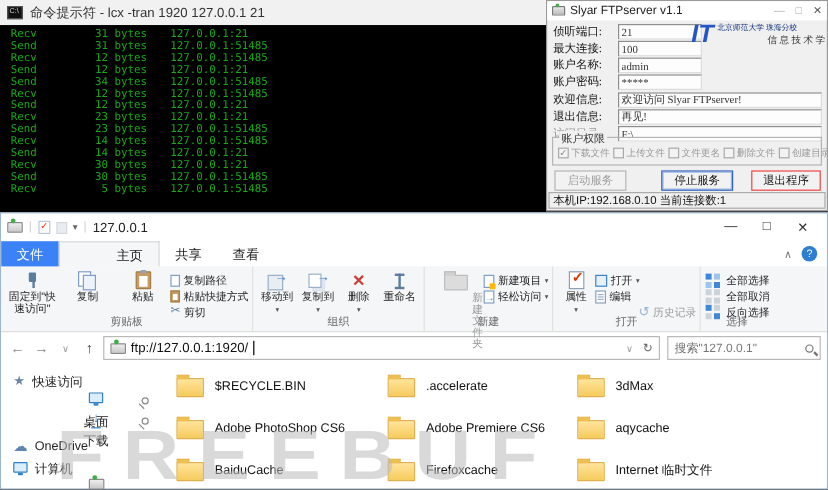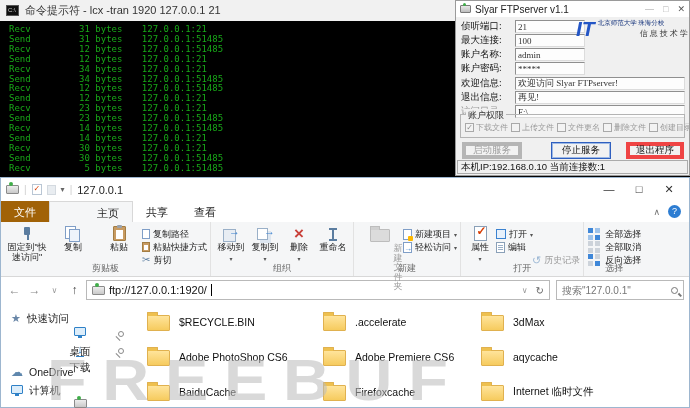--- a/index.html
+++ b/index.html
@@ -33,39 +33,39 @@
   .ftp-logo-it { font-size:21px; font-style:italic; font-weight:bold; color:#2456c6; line-height:21px; }
   .ftp-logo-txt { display:flex; flex-direction:column; }
   .ftp-logo-l1 { font-size:6.5px; color:#16347c; font-family:"Liberation Serif",serif; white-space:nowrap; }
   .ftp-logo-l2 { font-size:8px; color:#333; letter-spacing:2px; white-space:nowrap;margin-left:42px; }
   .ftp-info { position:absolute; left:113px; top:28px; width:119px; text-align:center; font-size:7.5px; line-height:9px; color:#111; }
   .ftp-perm { position:absolute; left:4px; top:97px; width:225px; height:24px; border:1px solid #b4b4b4; }
   .ftp-perm-legend { position:absolute; top:-6px; left:5px; background:#f0f0f0; font-size:9px; color:#333; padding:0 2px; }
   .perm-rowwrap { display:flex; gap:3px; padding:7px 0 0 4px; }
   .perm-item { display:flex; align-items:center; gap:2px; font-size:8px; color:#9a9a9a; white-space:nowrap; }
   .perm-box { width:9px; height:9px; border:1px solid #a9a9a9; background:#f3f3f3; font-size:8px; line-height:8px; color:#8c8c8c; text-align:center; }
-  .ftp-btn { position:absolute; top:125px; height:17px; background:#f2f2f2; border:4px solid #ef4444; font-size:9.5px; color:#111; display:flex; align-items:center; justify-content:center; }
+  .ftp-btn { position:absolute; top:125px; height:17px; background:#f2f2f2; border:1px solid #ef4444; font-size:9.5px; color:#111; display:flex; align-items:center; justify-content:center; }
   .btn-start { left:6px; width:60px; color:#9d9d9d; border-color:#b5b5b5; }
   .btn-stop { left:95px; width:60px; border:1px solid #2f5fbf; box-shadow:0 0 0 1px #9cb8e4 inset; }
   .btn-exit { left:170px; width:58px; }
   .ftp-status { position:absolute; left:1px; right:1px; bottom:1px; height:14px; border:1px solid #ababab; background:#f0f0f0; font-size:9.5px; color:#111; display:flex; align-items:center; padding:0 3px; white-space:nowrap; }
 
   
   .win-explorer { position:absolute; left:0; top:177px; width:690px; height:231px; background:#fff; border:1px solid #9db6cf; }
   .ex-titlebar { height:23px; display:flex; align-items:center; padding:0 5px; gap:5px; background:#fff; font-size:11px; color:#222; }
   .qa-sep { color:#cfcfcf; font-size:10px; }
   .qa-checkdoc { width:10px; height:11px; background:#fff; border:1px solid #b9c6d4; position:relative; }
   .qa-checkdoc::after { content:"✓"; position:absolute; left:1px; top:-1px; font-size:8px; color:#d83b01; }
   .qa-blank { width:9px; height:10px; background:#e9edf1; border:1px solid #d4dae0; }
   .qa-chev { font-size:8px; color:#666; }
   .ex-controls { margin-left:auto; display:flex; gap:0; }
   .ex-ctrl { width:30px; text-align:center; font-size:11px; color:#333; }
   .ex-tabs { height:21px; display:flex; align-items:stretch; background:#fff; font-size:11px; position:relative; z-index:2; }
   .tab { padding:4px 13px 0; color:#222; }
-  .tab-file { background:#a16207; color:#fff; }
+  .tab-file { background:#3b82f6; color:#fff; }
   .tab-active { background:#f5f6f7; border:1px solid #d8d8d8; border-bottom:none;padding-left:47px; }
   .tab-tools { margin-left:auto; display:flex; align-items:center; gap:8px; padding-right:8px; }
   .rib-collapse { color:#777; font-size:9px; }
   .help-icon { width:13px; height:13px; border-radius:50%; background:#2d7dd2; color:#fff; font-size:9px; line-height:13px; text-align:center; }
   .ex-ribbon { height:56px; background:#f5f6f7; border-bottom:1px solid #d8d8d8; display:flex; margin-top:-1px; }
   .rgroup { position:relative; height:100%; padding:3px 3px 13px; border-right:1px solid #e2e2e2; display:flex; align-items:flex-start; }
   .rgroup-label { position:absolute; bottom:1px; left:0; right:0; text-align:center; font-size:9px; color:#666;margin-top:48px; }
   .rbtn-big { width:46px; display:flex; flex-direction:column; align-items:center; font-size:9px; line-height:9.5px; text-align:center; color:#1e1e1e; padding-top:2px; gap:2px; }
   .rbtn-med { width:34px; display:flex; flex-direction:column; align-items:center; font-size:9px; line-height:9.5px; color:#1e1e1e; padding-top:3px; gap:2px; }
   .rsmall-col { display:flex; flex-direction:column; gap:1px; padding-top:4px; }
@@ -174,25 +174,20 @@
           <span class="c-op">Recv</span>
           <span class="c-bytes">12 bytes</span>
           <span class="c-addr">127.0.0.1:51485</span>
         </div>
           <div class="crow">
           <span class="c-op">Send</span>
           <span class="c-bytes">12 bytes</span>
           <span class="c-addr">127.0.0.1:21</span>
         </div>
           <div class="crow">
-          <span class="c-op">Recv</span>
-          <span class="c-bytes">34 bytes</span>
-          <span class="c-addr">127.0.0.1:21</span>
-        </div>
-          <div class="crow">
           <span class="c-op">Send</span>
           <span class="c-bytes">34 bytes</span>
           <span class="c-addr">127.0.0.1:51485</span>
         </div>
           <div class="crow">
           <span class="c-op">Recv</span>
           <span class="c-bytes">12 bytes</span>
           <span class="c-addr">127.0.0.1:51485</span>
         </div>
           <div class="crow">

